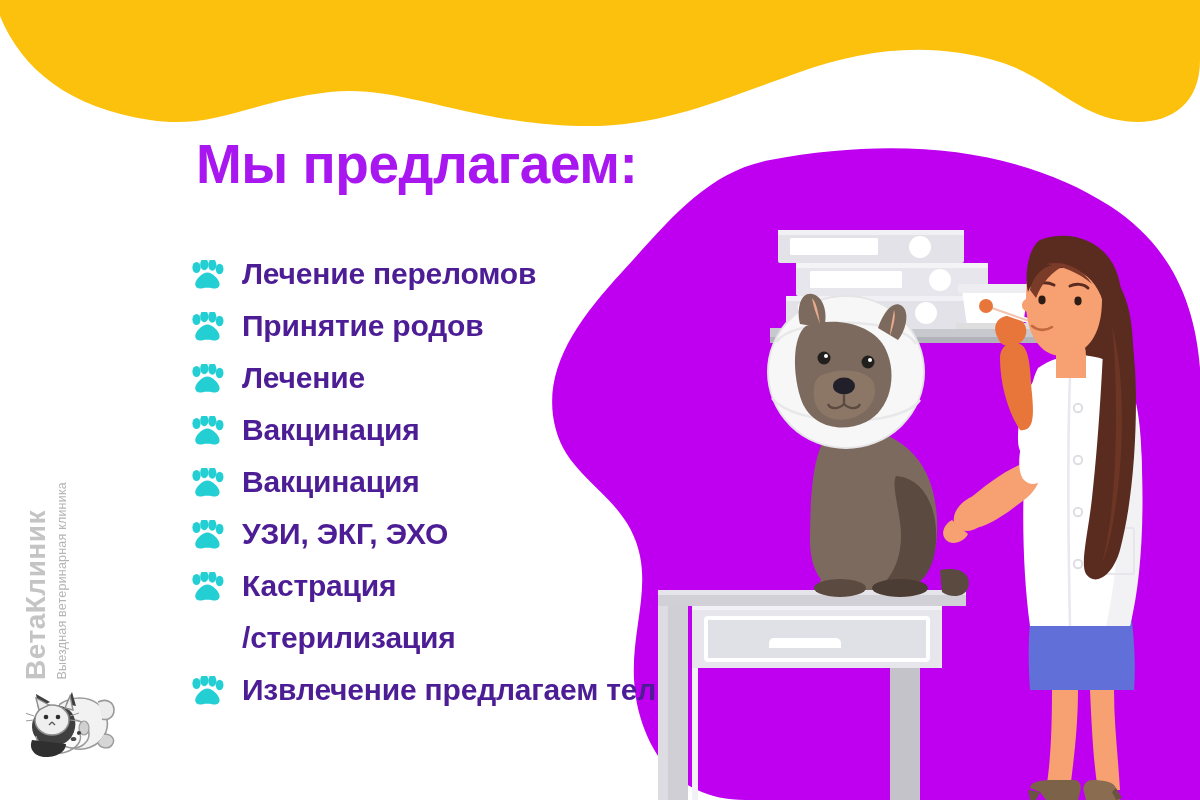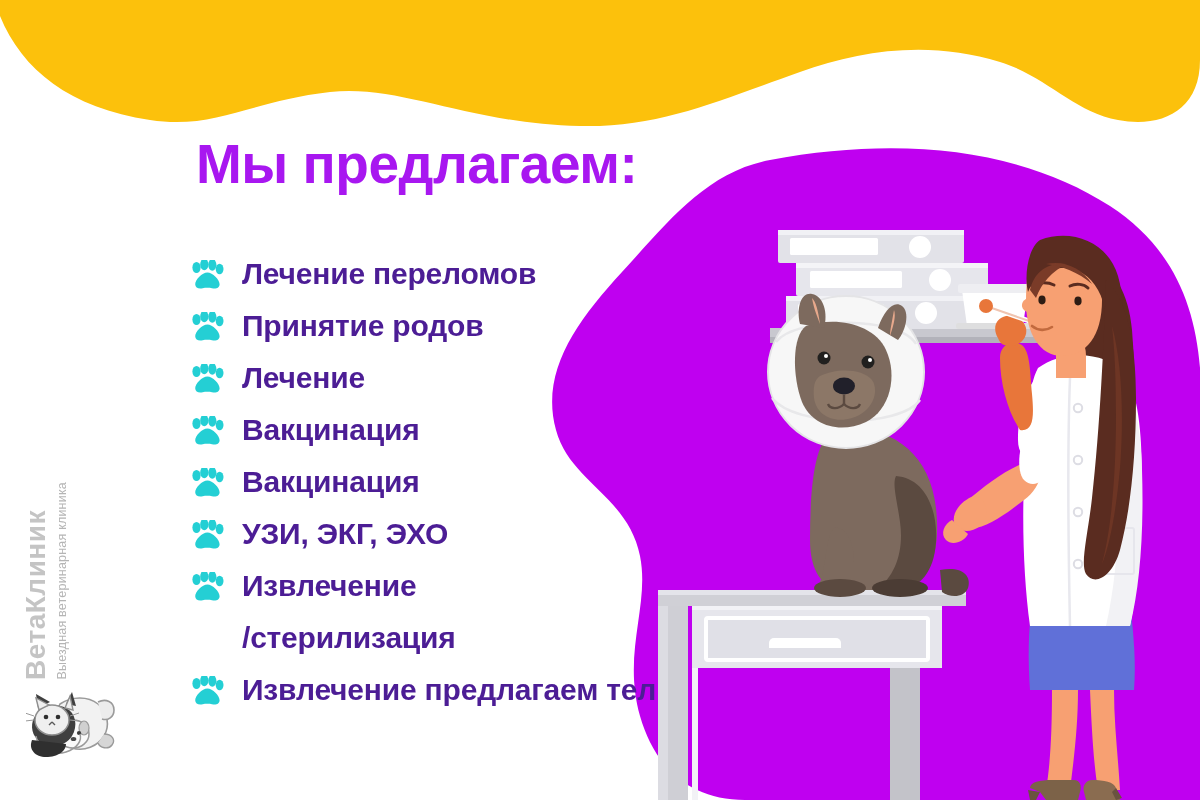--- a/index.html
+++ b/index.html
@@ -227,21 +227,21 @@
     </li>
 
     <li class="service-item">
       <svg class="paw-icon" viewBox="0 0 34 30">
         <ellipse cx="6.5" cy="7.5" rx="4.1" ry="5.6" fill="#24cfd4"></ellipse>
         <ellipse cx="14.3" cy="4.4" rx="4.1" ry="5.9" fill="#24cfd4"></ellipse>
         <ellipse cx="22.3" cy="4.8" rx="4.1" ry="5.9" fill="#24cfd4"></ellipse>
         <ellipse cx="29.6" cy="9.0" rx="3.9" ry="5.2" fill="#24cfd4"></ellipse>
         <path d="M17.4,12.4 C22.7,12.4 29.6,19.6 29.6,24.2 C29.6,27.6 26.2,29.2 22.0,28.2 C19.6,27.6 15.3,27.6 12.7,28.2 C8.5,29.2 5.2,27.6 5.2,24.2 C5.2,19.6 12.1,12.4 17.4,12.4 Z" fill="#24cfd4"></path>
       </svg>
-      <span class="service-label">Извлечение</span>
+      <span class="service-label">Кастрация</span>
     </li>
 
     <li class="service-item no-bullet">
       <svg class="paw-icon" viewBox="0 0 34 30"></svg>
       <span class="service-label">/стерилизация</span>
     </li>
 
     <li class="service-item">
       <svg class="paw-icon" viewBox="0 0 34 30">
         <ellipse cx="6.5" cy="7.5" rx="4.1" ry="5.6" fill="#24cfd4"></ellipse>

